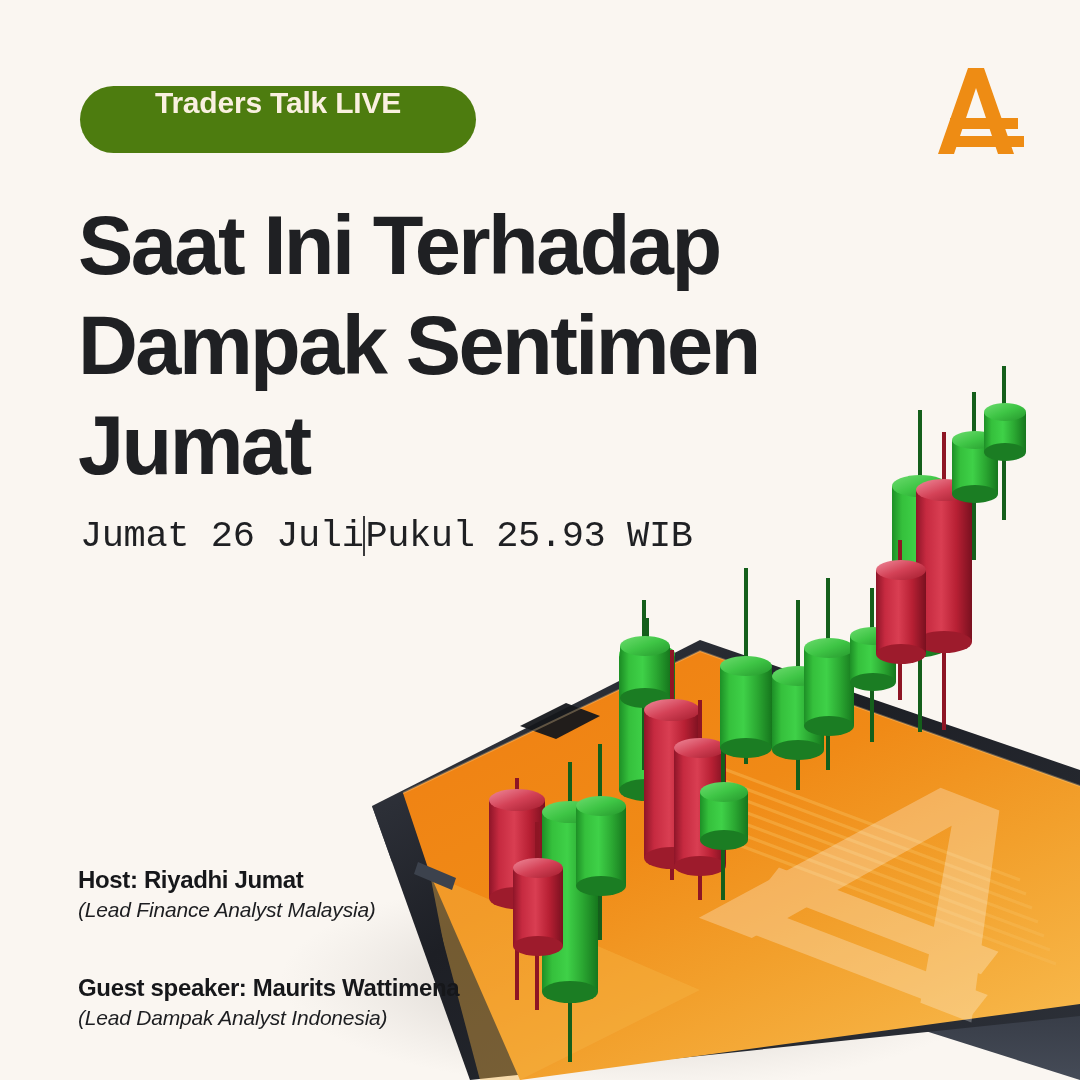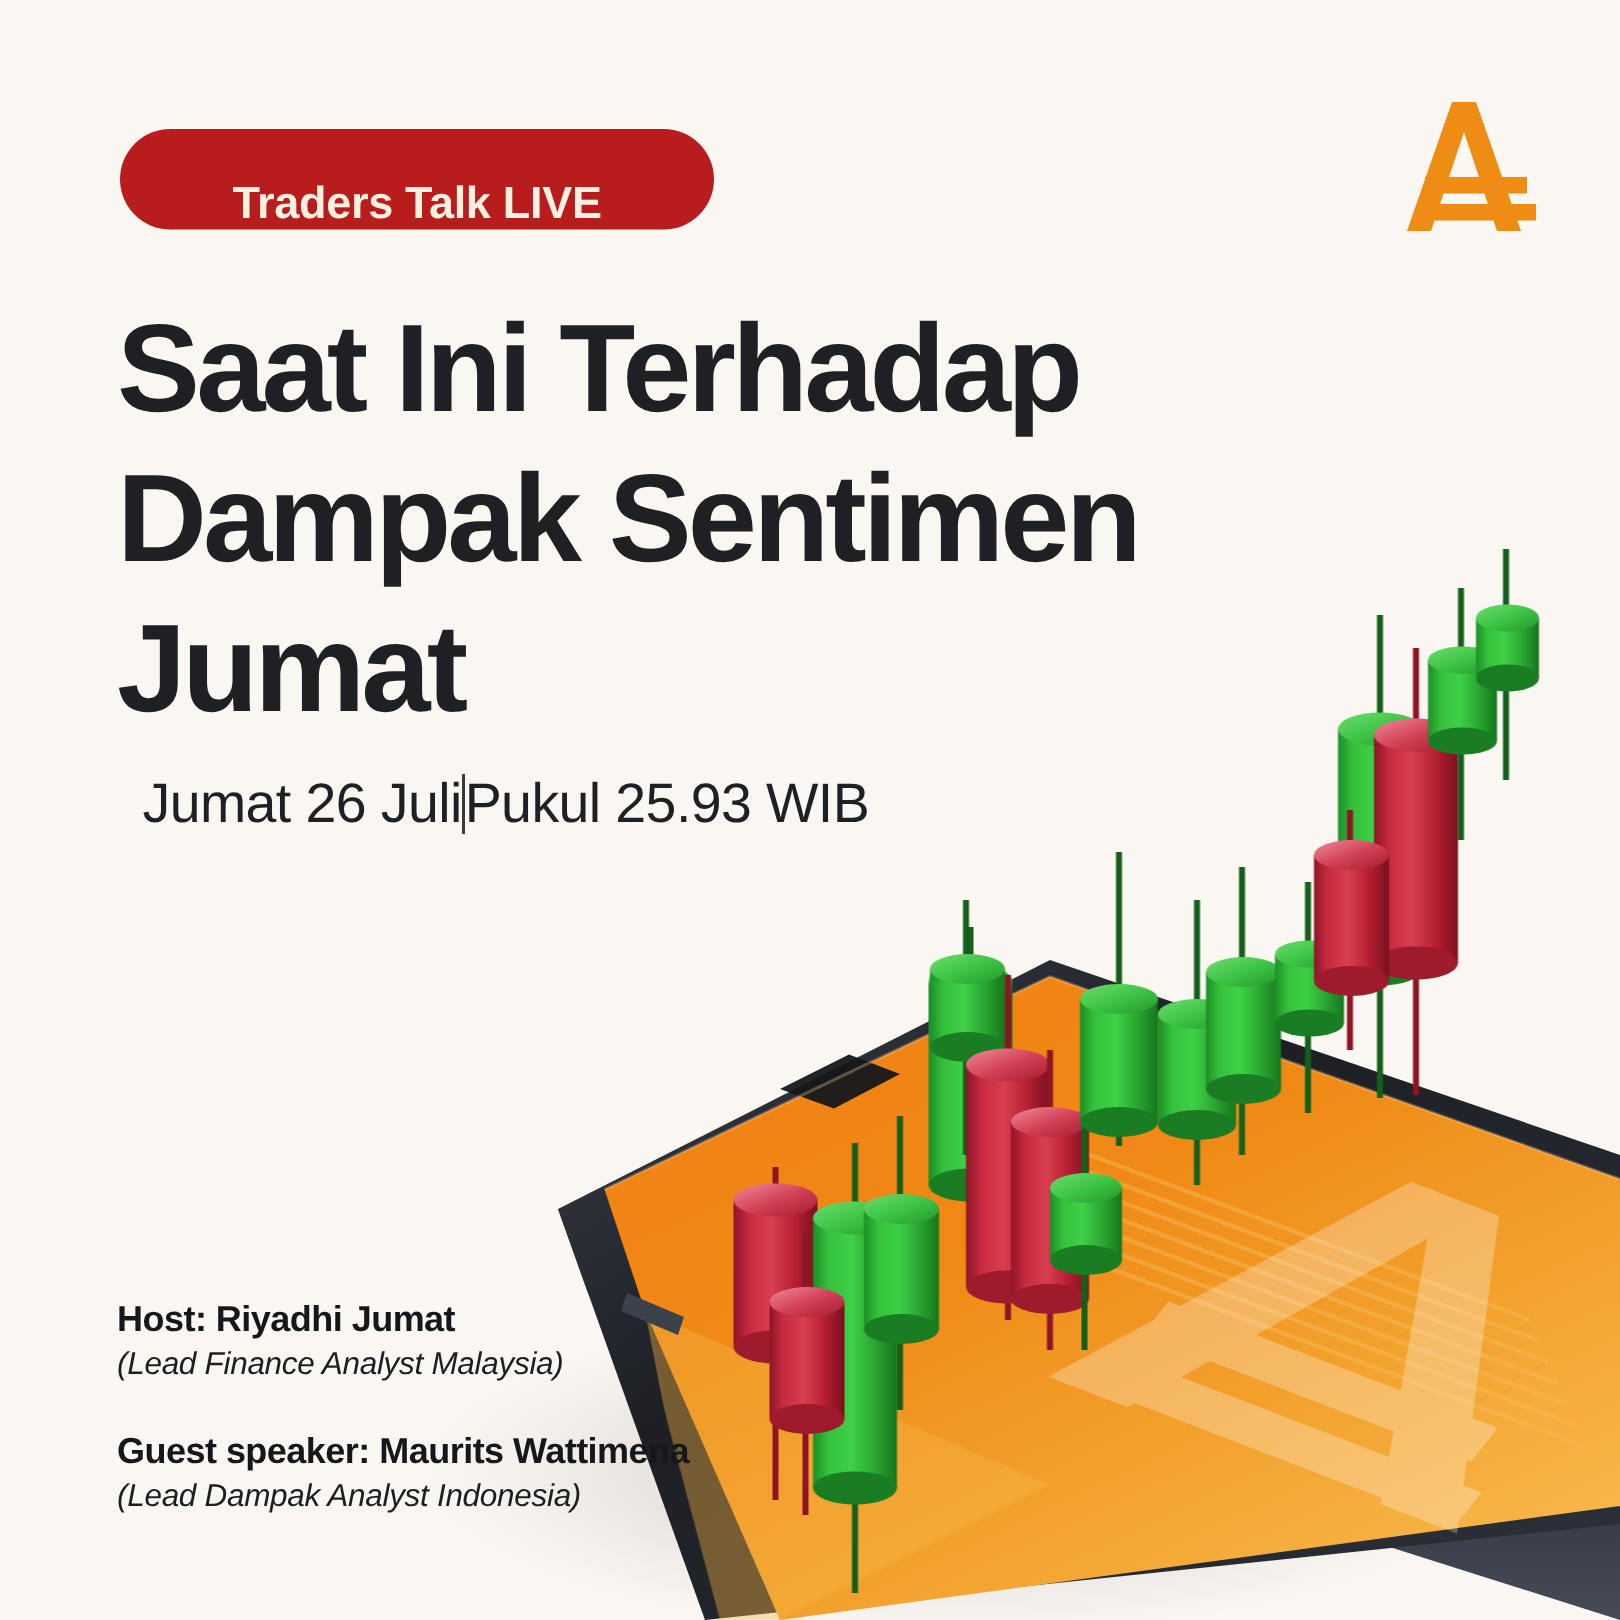--- a/index.html
+++ b/index.html
@@ -14,23 +14,23 @@
     position:absolute; inset:0;
     width:1080px; height:1080px;
     background:#faf6f1;
     overflow:hidden;
   }
 
   
   #badge {
     position:absolute; left:80px; top:86px;
     width:396px; height:67px;
-    background:#b91c1c;
+    background:#4d7c0f;
     border-radius:34px;
-    display:flex; align-items:flex-end; justify-content:center;
+    display:flex; align-items:flex-start; justify-content:center;
   }
   #badge-label {
     font-size:30px; font-weight:bold; color:#faf0e0;
     letter-spacing:-0.2px; white-space:nowrap;
   }
 
   
   #logo { position:absolute; left:932px; top:62px; width:96px; height:100px; }
 
   
@@ -38,39 +38,40 @@
     position:absolute; left:78px; top:196px; width:780px;
     z-index:6;
   }
   #headline .hl {
     font-size:83px; font-weight:bold; color:#1f2023;
     line-height:100px; letter-spacing:-2.6px; white-space:nowrap;
   }
 
   
   #dateline {
-    position:absolute; left:95px; top:515px;
+    position:absolute; left:80px; top:515px;
     font-size:37px; font-weight:300; color:#1f2023;
     letter-spacing:-0.4px; white-space:nowrap;
     display:flex; align-items:center; 
     z-index:6;
+    font-family:Liberation Mono, monospace;
   }
   #date-sep { display:inline-block; width:2px; height:40px; background:#3a3a3c; }
 
   
   #credits { position:absolute; left:78px; top:866px; z-index:8; }
   .credit-name {
     font-size:24px; font-weight:bold; color:#16171a;
     letter-spacing:-0.35px; white-space:nowrap;
   }
   .credit-role {
     font-size:21px; font-weight:400; color:#1d1e21;
     letter-spacing:-0.2px; white-space:nowrap; margin-top:4px;font-style:italic;
   }
-  .credit-block + .credit-block { margin-top:32px; }
+  .credit-block + .credit-block { margin-top:52px; }
 
   
   #illus { position:absolute; left:0; top:0; width:1080px; height:1080px; z-index:3; }
 </style>
 </head>
 <body>
 
 <div id="poster">
 
   <svg id="illus" viewBox="0 0 1080 1080">

